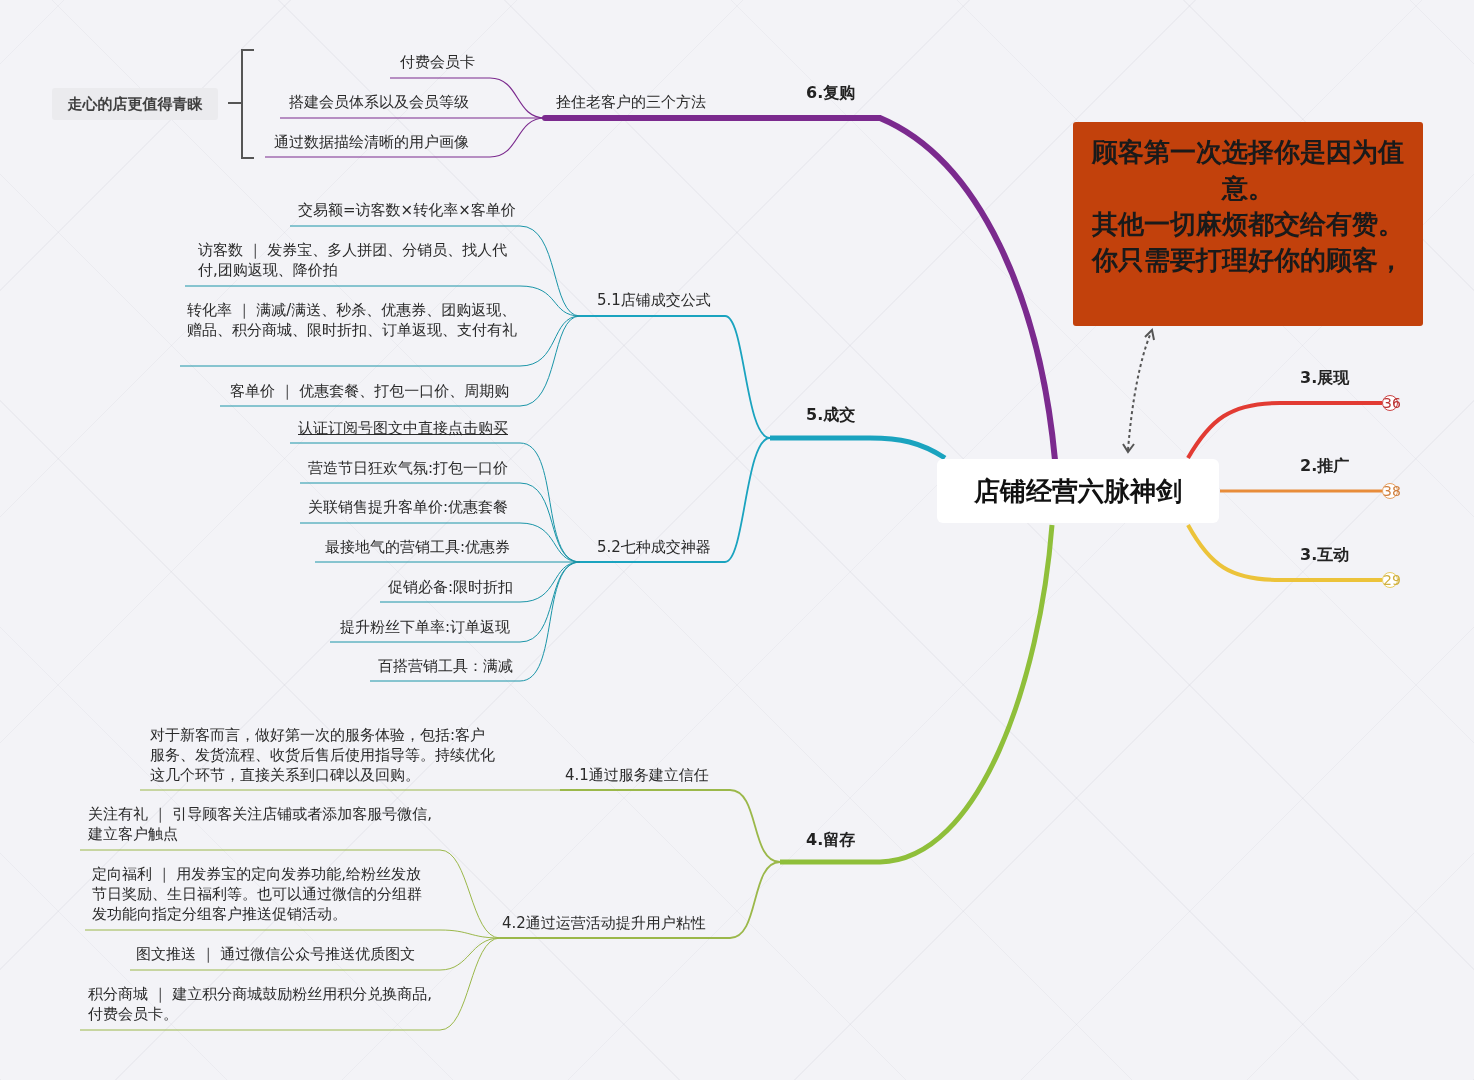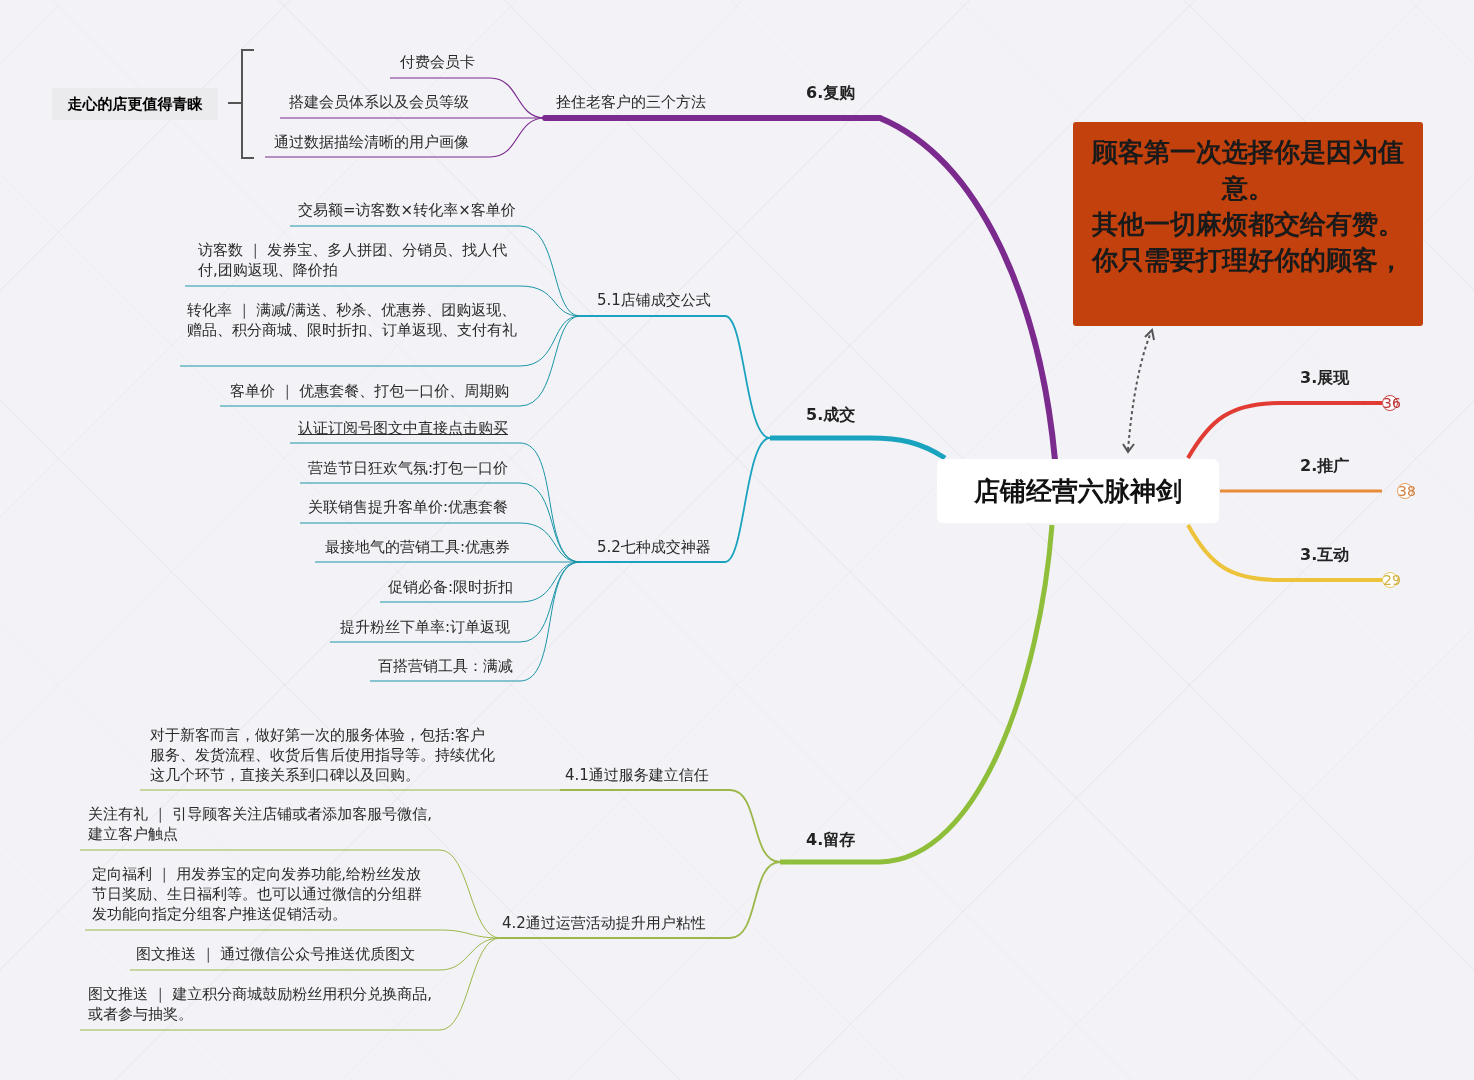--- a/index.html
+++ b/index.html
@@ -30,21 +30,21 @@
   .note {
     position:absolute; left:1073px; top:122px; width:350px; height:204px;
     background:#c2410c; border-radius:3px;
     font-size:26px; font-weight:bold; line-height:36px; color:#1a1a1a;
     text-align:center; padding-top:12px; box-sizing:border-box;
   }
   .note div { padding:0 10px; }
   .summary {
     position:absolute; left:52px; top:88px; width:166px; height:32px;
     background:#ebebee; border-radius:3px;
-    font-size:15px; font-weight:bold; line-height:32px; text-align:center; color:#000000;
+    font-size:15px; font-weight:bold; line-height:32px; text-align:center; color:#404040;
   }
   .badge {
     position:absolute; width:16px; height:16px; border-radius:50%;
     font-size:14px; line-height:15px; text-align:center; box-sizing:border-box;
     background:#fff;
   }
 </style>
 </head>
 <body>
 
@@ -108,21 +108,21 @@
 <div class="note">
   <div>顾客第一次选择你是因为值</div>
   <div>意。</div>
   <div>其他一切麻烦都交给有赞。</div>
   <div>你只需要打理好你的顾客，</div>
 </div>
 
 <div class="branch" style="left:1300px;top:368px;">3.展现</div>
 <div class="badge" style="left:1382px;top:395px;border:1px solid #c44;color:#b33;">36</div>
 <div class="branch" style="left:1300px;top:456px;">2.推广</div>
-<div class="badge" style="left:1382px;top:483px;border:1px solid #e8a060;color:#d08040;margin-left:15px;">38</div>
+<div class="badge" style="left:1382px;top:483px;border:1px solid #e8a060;color:#d08040;">38</div>
 <div class="branch" style="left:1300px;top:545px;">3.互动</div>
 <div class="badge" style="left:1382px;top:572px;border:1px solid #e8cc60;color:#d0b040;">29</div>
 
 <div class="branch" style="left:806px;top:83px;">6.复购</div>
 <div class="t" style="left:556px;top:92px;">拴住老客户的三个方法</div>
 <div class="t r" style="left:400px;top:52px;">付费会员卡</div>
 <div class="t r" style="left:289px;top:92px;">搭建会员体系以及会员等级</div>
 <div class="t r" style="left:274px;top:132px;">通过数据描绘清晰的用户画像</div>
 <div class="summary">走心的店更值得青睐</div>
 
@@ -143,13 +143,13 @@
 <div class="t r" style="left:378px;top:656px;">百搭营销工具：满减</div>
 
 <div class="branch" style="left:806px;top:830px;">4.留存</div>
 <div class="t" style="left:565px;top:765px;">4.1通过服务建立信任</div>
 <div class="t wrap" style="left:150px;top:725px;width:345px;">对于新客而言，做好第一次的服务体验，包括:客户服务、发货流程、收货后售后使用指导等。持续优化这几个环节，直接关系到口碑以及回购。</div>
 
 <div class="t" style="left:502px;top:913px;">4.2通过运营活动提升用户粘性</div>
 <div class="t wrap" style="left:88px;top:804px;width:345px;">关注有礼 ｜ 引导顾客关注店铺或者添加客服号微信,建立客户触点</div>
 <div class="t wrap" style="left:92px;top:864px;width:338px;">定向福利 ｜ 用发券宝的定向发券功能,给粉丝发放节日奖励、生日福利等。也可以通过微信的分组群发功能向指定分组客户推送促销活动。</div>
 <div class="t r" style="left:136px;top:944px;">图文推送 ｜ 通过微信公众号推送优质图文</div>
-<div class="t wrap" style="left:88px;top:984px;width:345px;">图文推送 ｜ 建立积分商城鼓励粉丝用积分兑换商品,或者参与抽奖。</div>
+<div class="t wrap" style="left:88px;top:984px;width:345px;">积分商城 ｜ 建立积分商城鼓励粉丝用积分兑换商品,付费会员卡。</div>
 
 </body></html>

